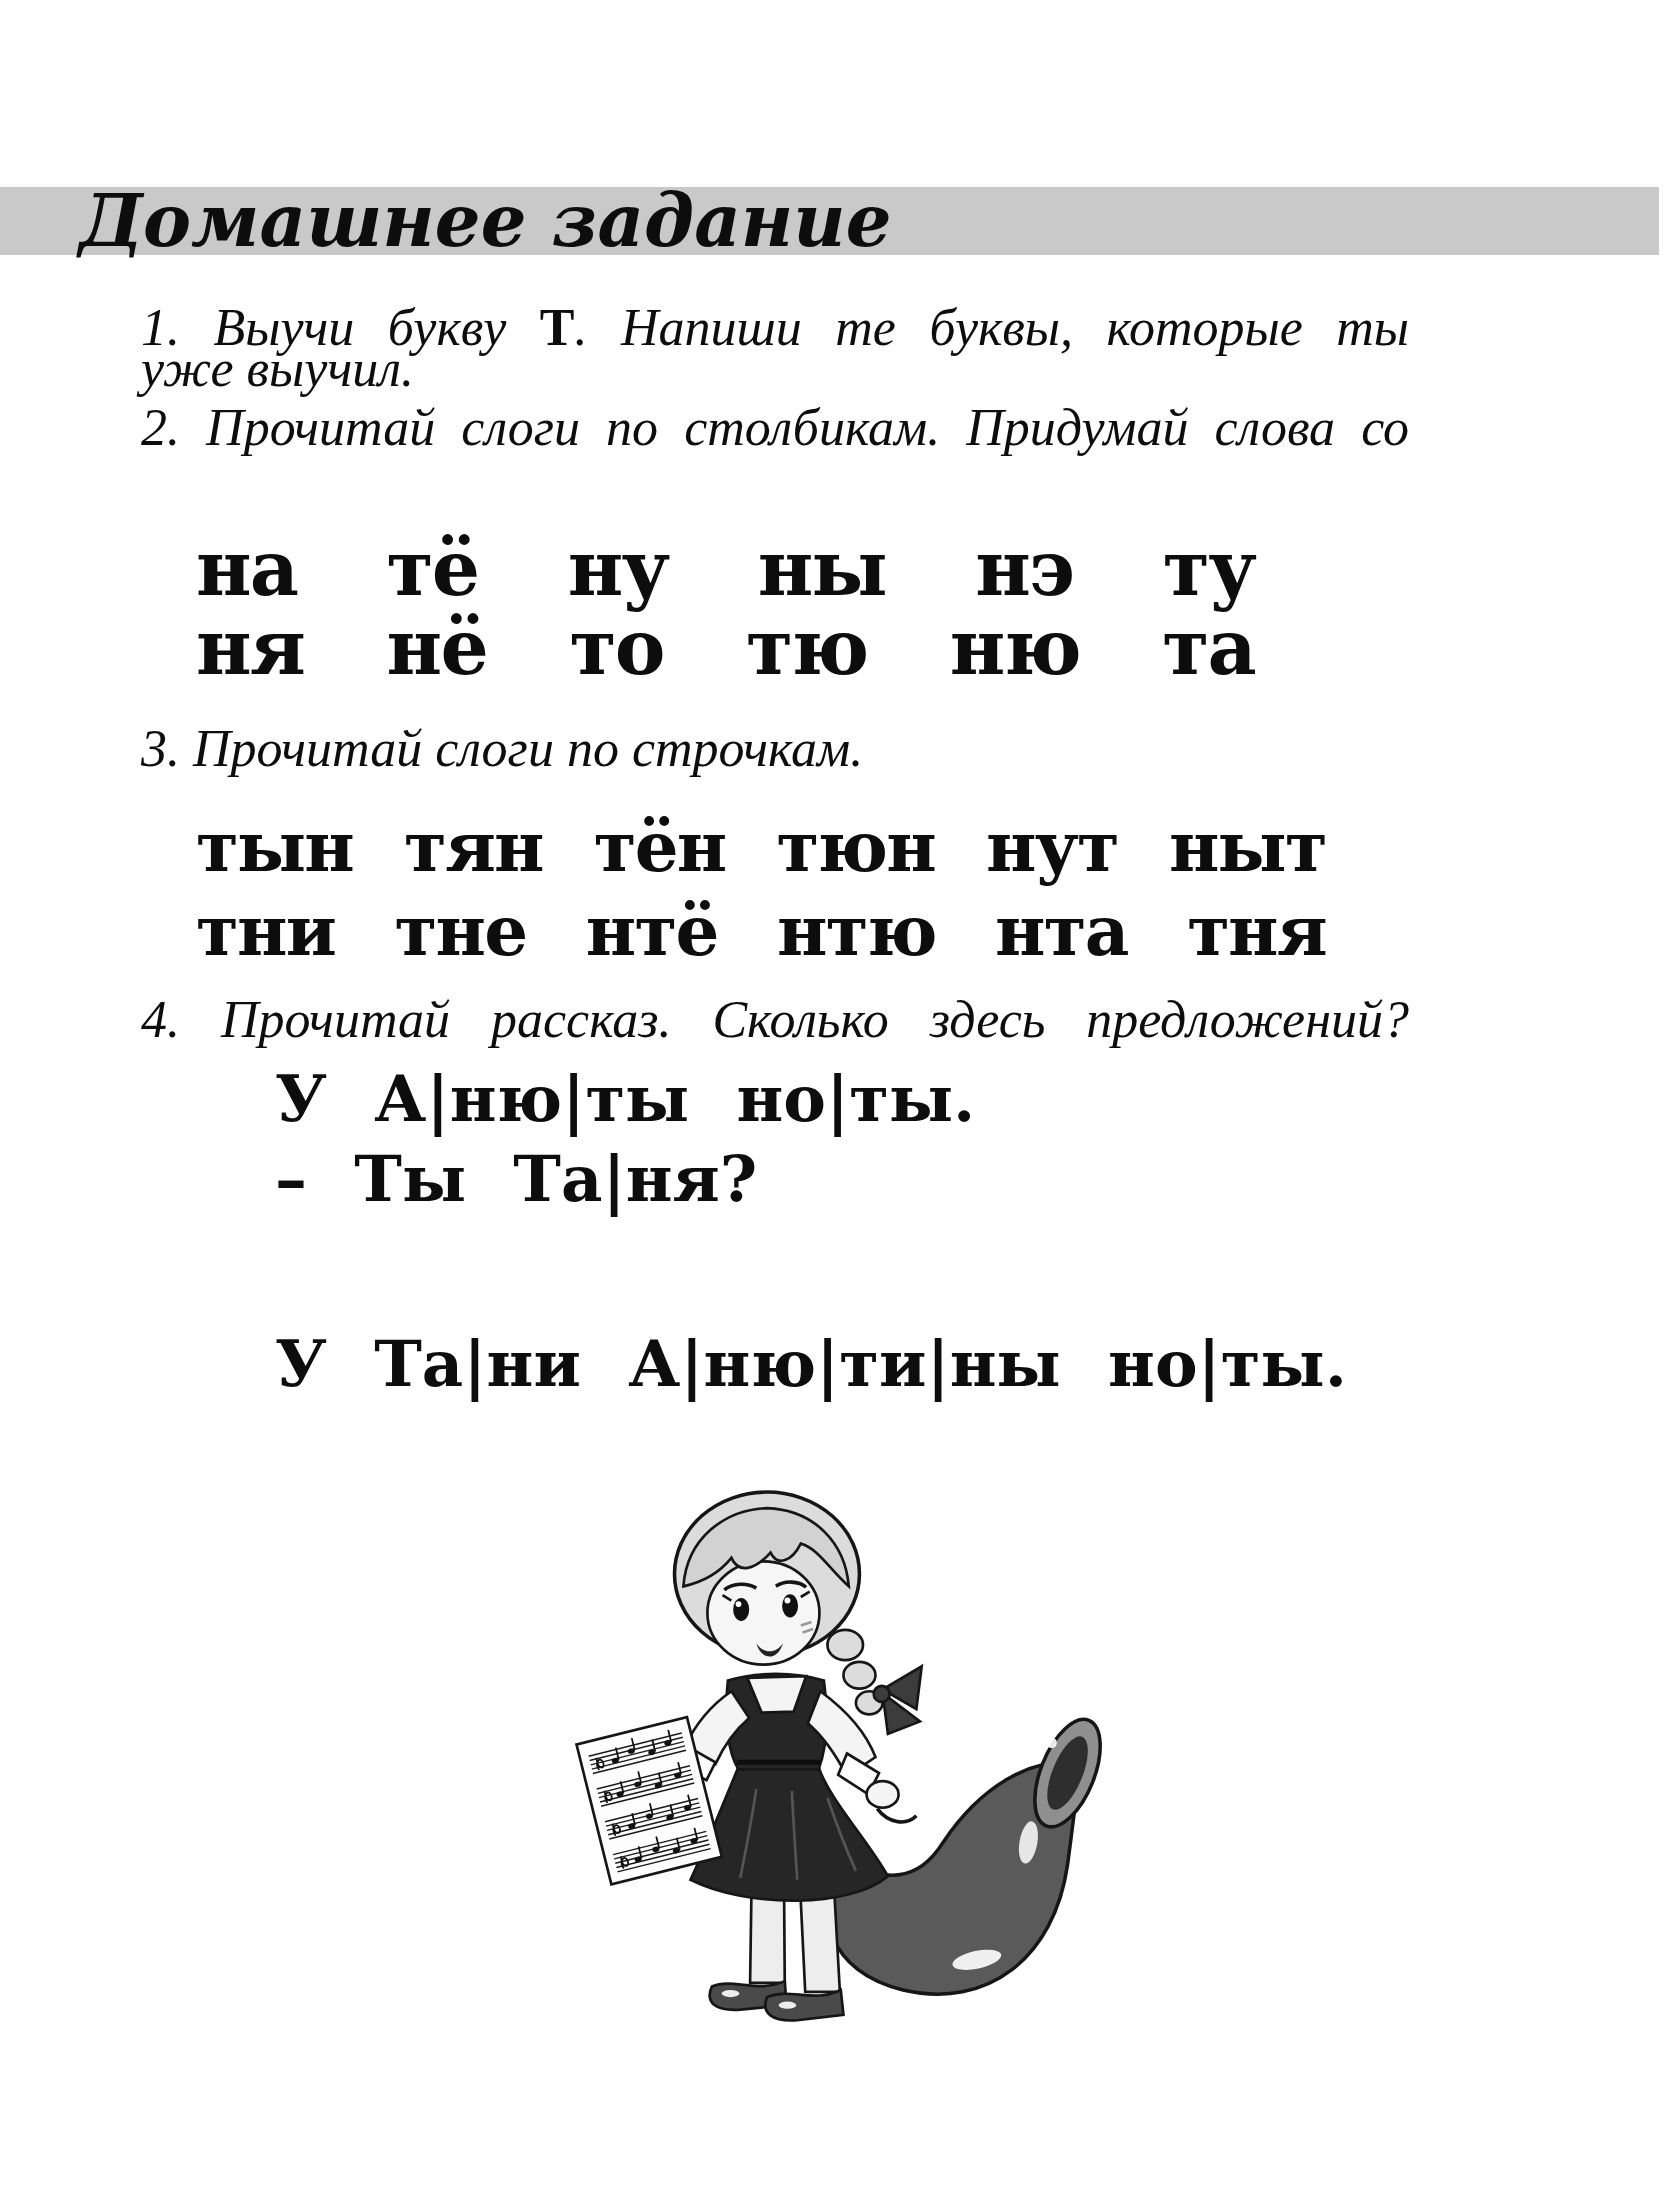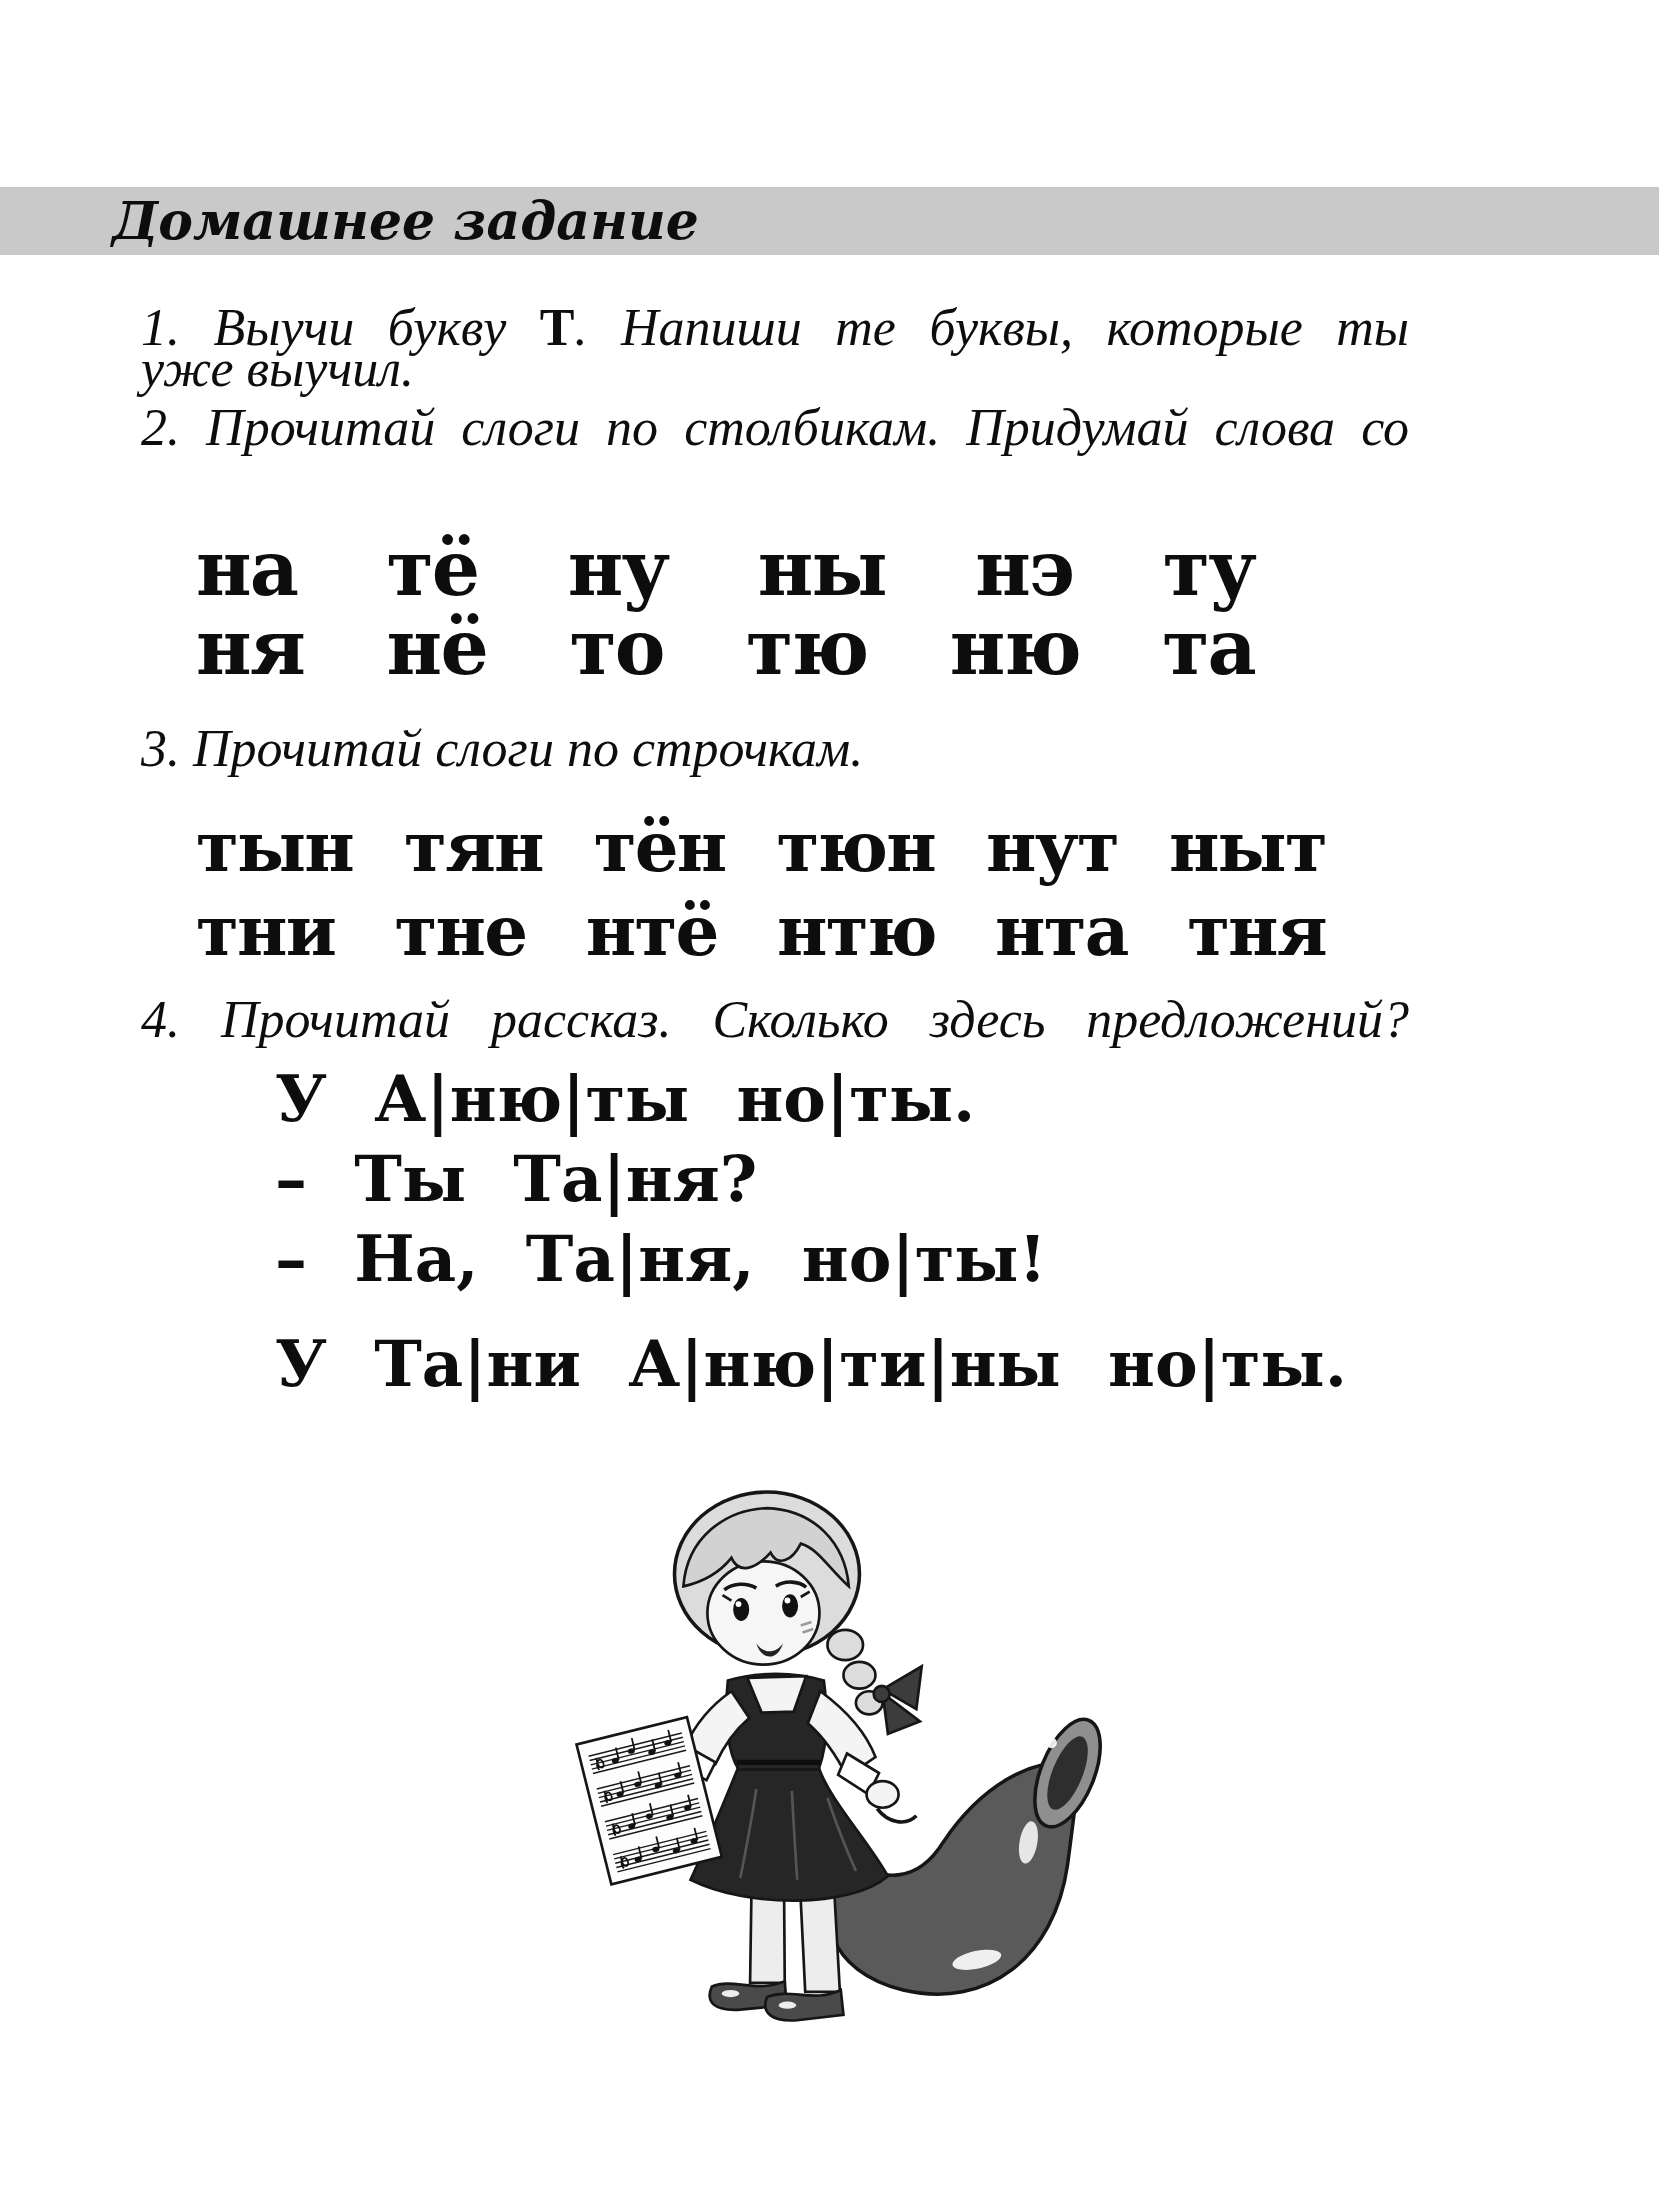--- a/index.html
+++ b/index.html
@@ -15,25 +15,25 @@
   }
   
   .header-bar{
     position:absolute;
     left:0; top:187px;
     width:1659px; height:68px;
     background:#c9c9c9;
     display:flex; align-items:center;
   }
   .header-title{
-    padding-left:112px;
+    padding-left:79px;
     font-family:"DejaVu Serif", serif;
     font-style:italic;
     font-weight:bold;
-    font-size:52px;
+    font-size:72px;
     line-height:68px;
     white-space:nowrap;
   }
   
   .task-line{
     position:absolute;
     left:141px;
     width:1268px;
     font-family:"Liberation Serif", serif;
     font-style:italic;
@@ -123,21 +123,20 @@
     <span>нтё</span>
     <span>нтю</span>
     <span>нта</span>
     <span>тня</span>
   </div>
 
   <div class="task-line just" style="top:992px;">4. Прочитай рассказ. Сколько здесь предложений?</div>
 
   <div class="story-line" style="top:1059px;">У А|ню|ты но|ты.</div>
   <div class="story-line" style="top:1139px;">– Ты Та|ня?</div>
-  <div class="story-line" style="top:1219px;">– На, Та|ня, но|ты!</div>
   <div class="story-line" style="top:1324px;">У Та|ни А|ню|ти|ны но|ты.</div>
 
   <div class="illustration">
     <svg viewBox="0 0 650 660" width="578" height="587" xmlns="http://www.w3.org/2000/svg">
 
       <g>
         <path d="M616 342
                  C 560 330, 500 370, 460 430
                  C 430 478, 392 472, 352 452
                  C 312 508, 330 575, 415 596

